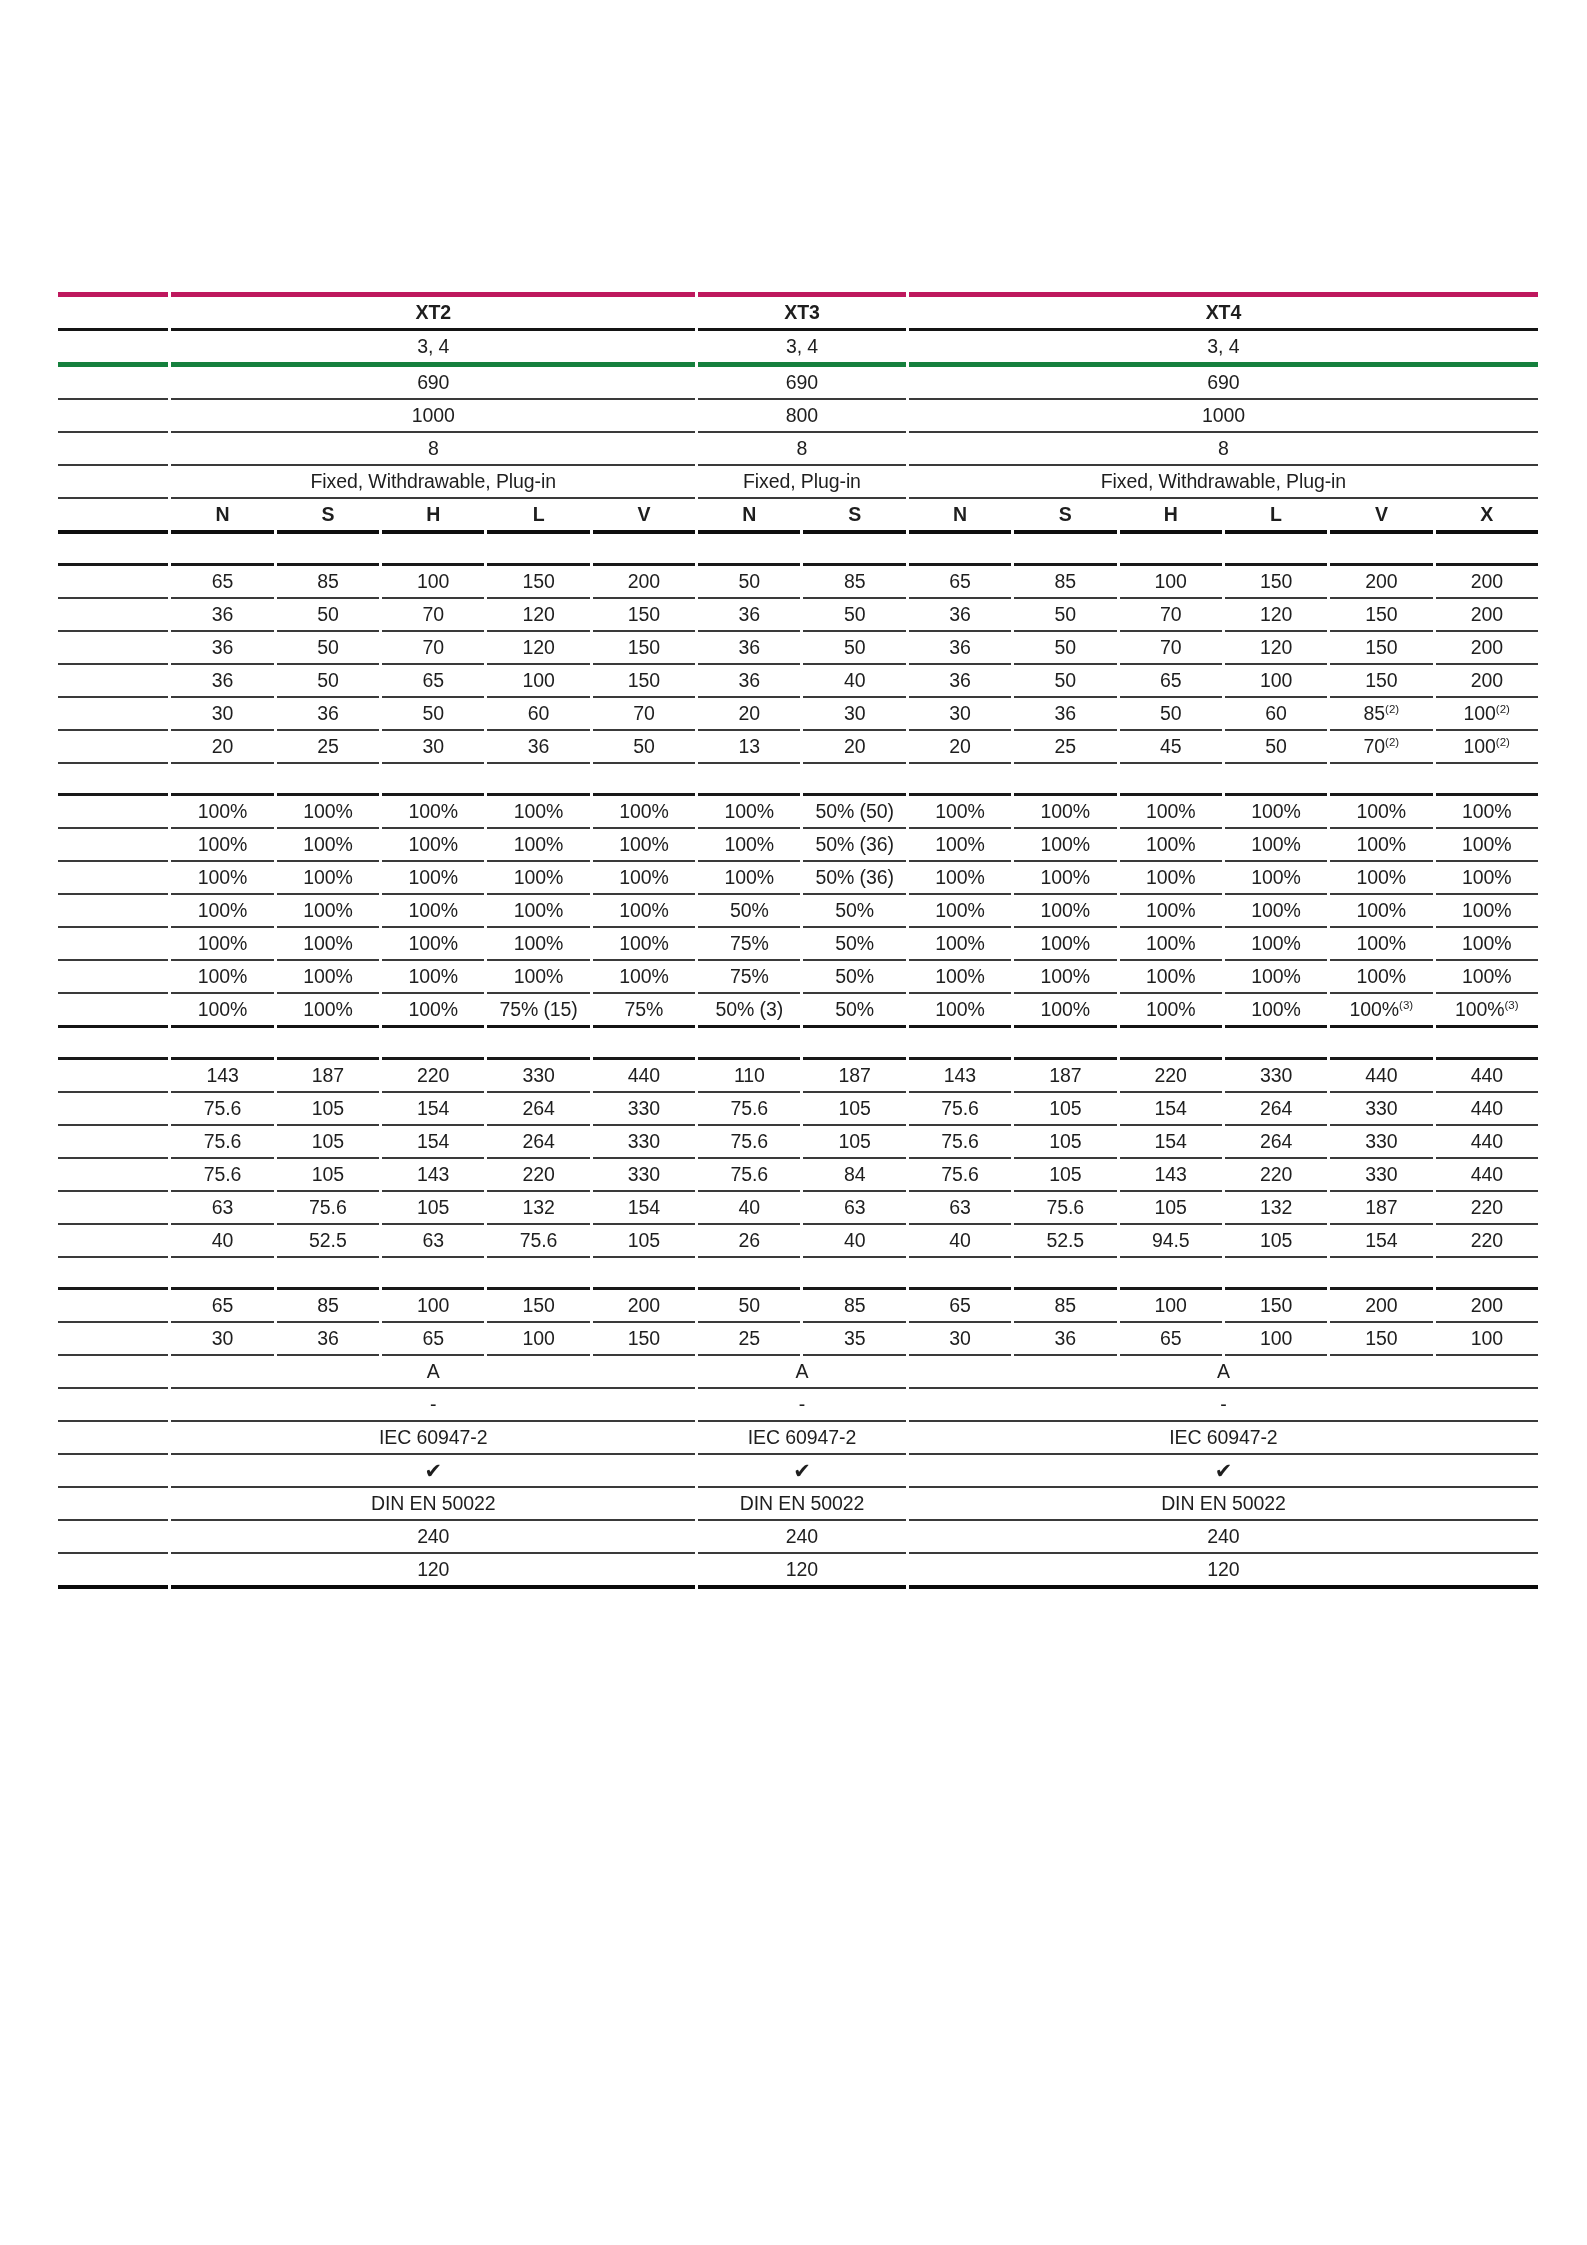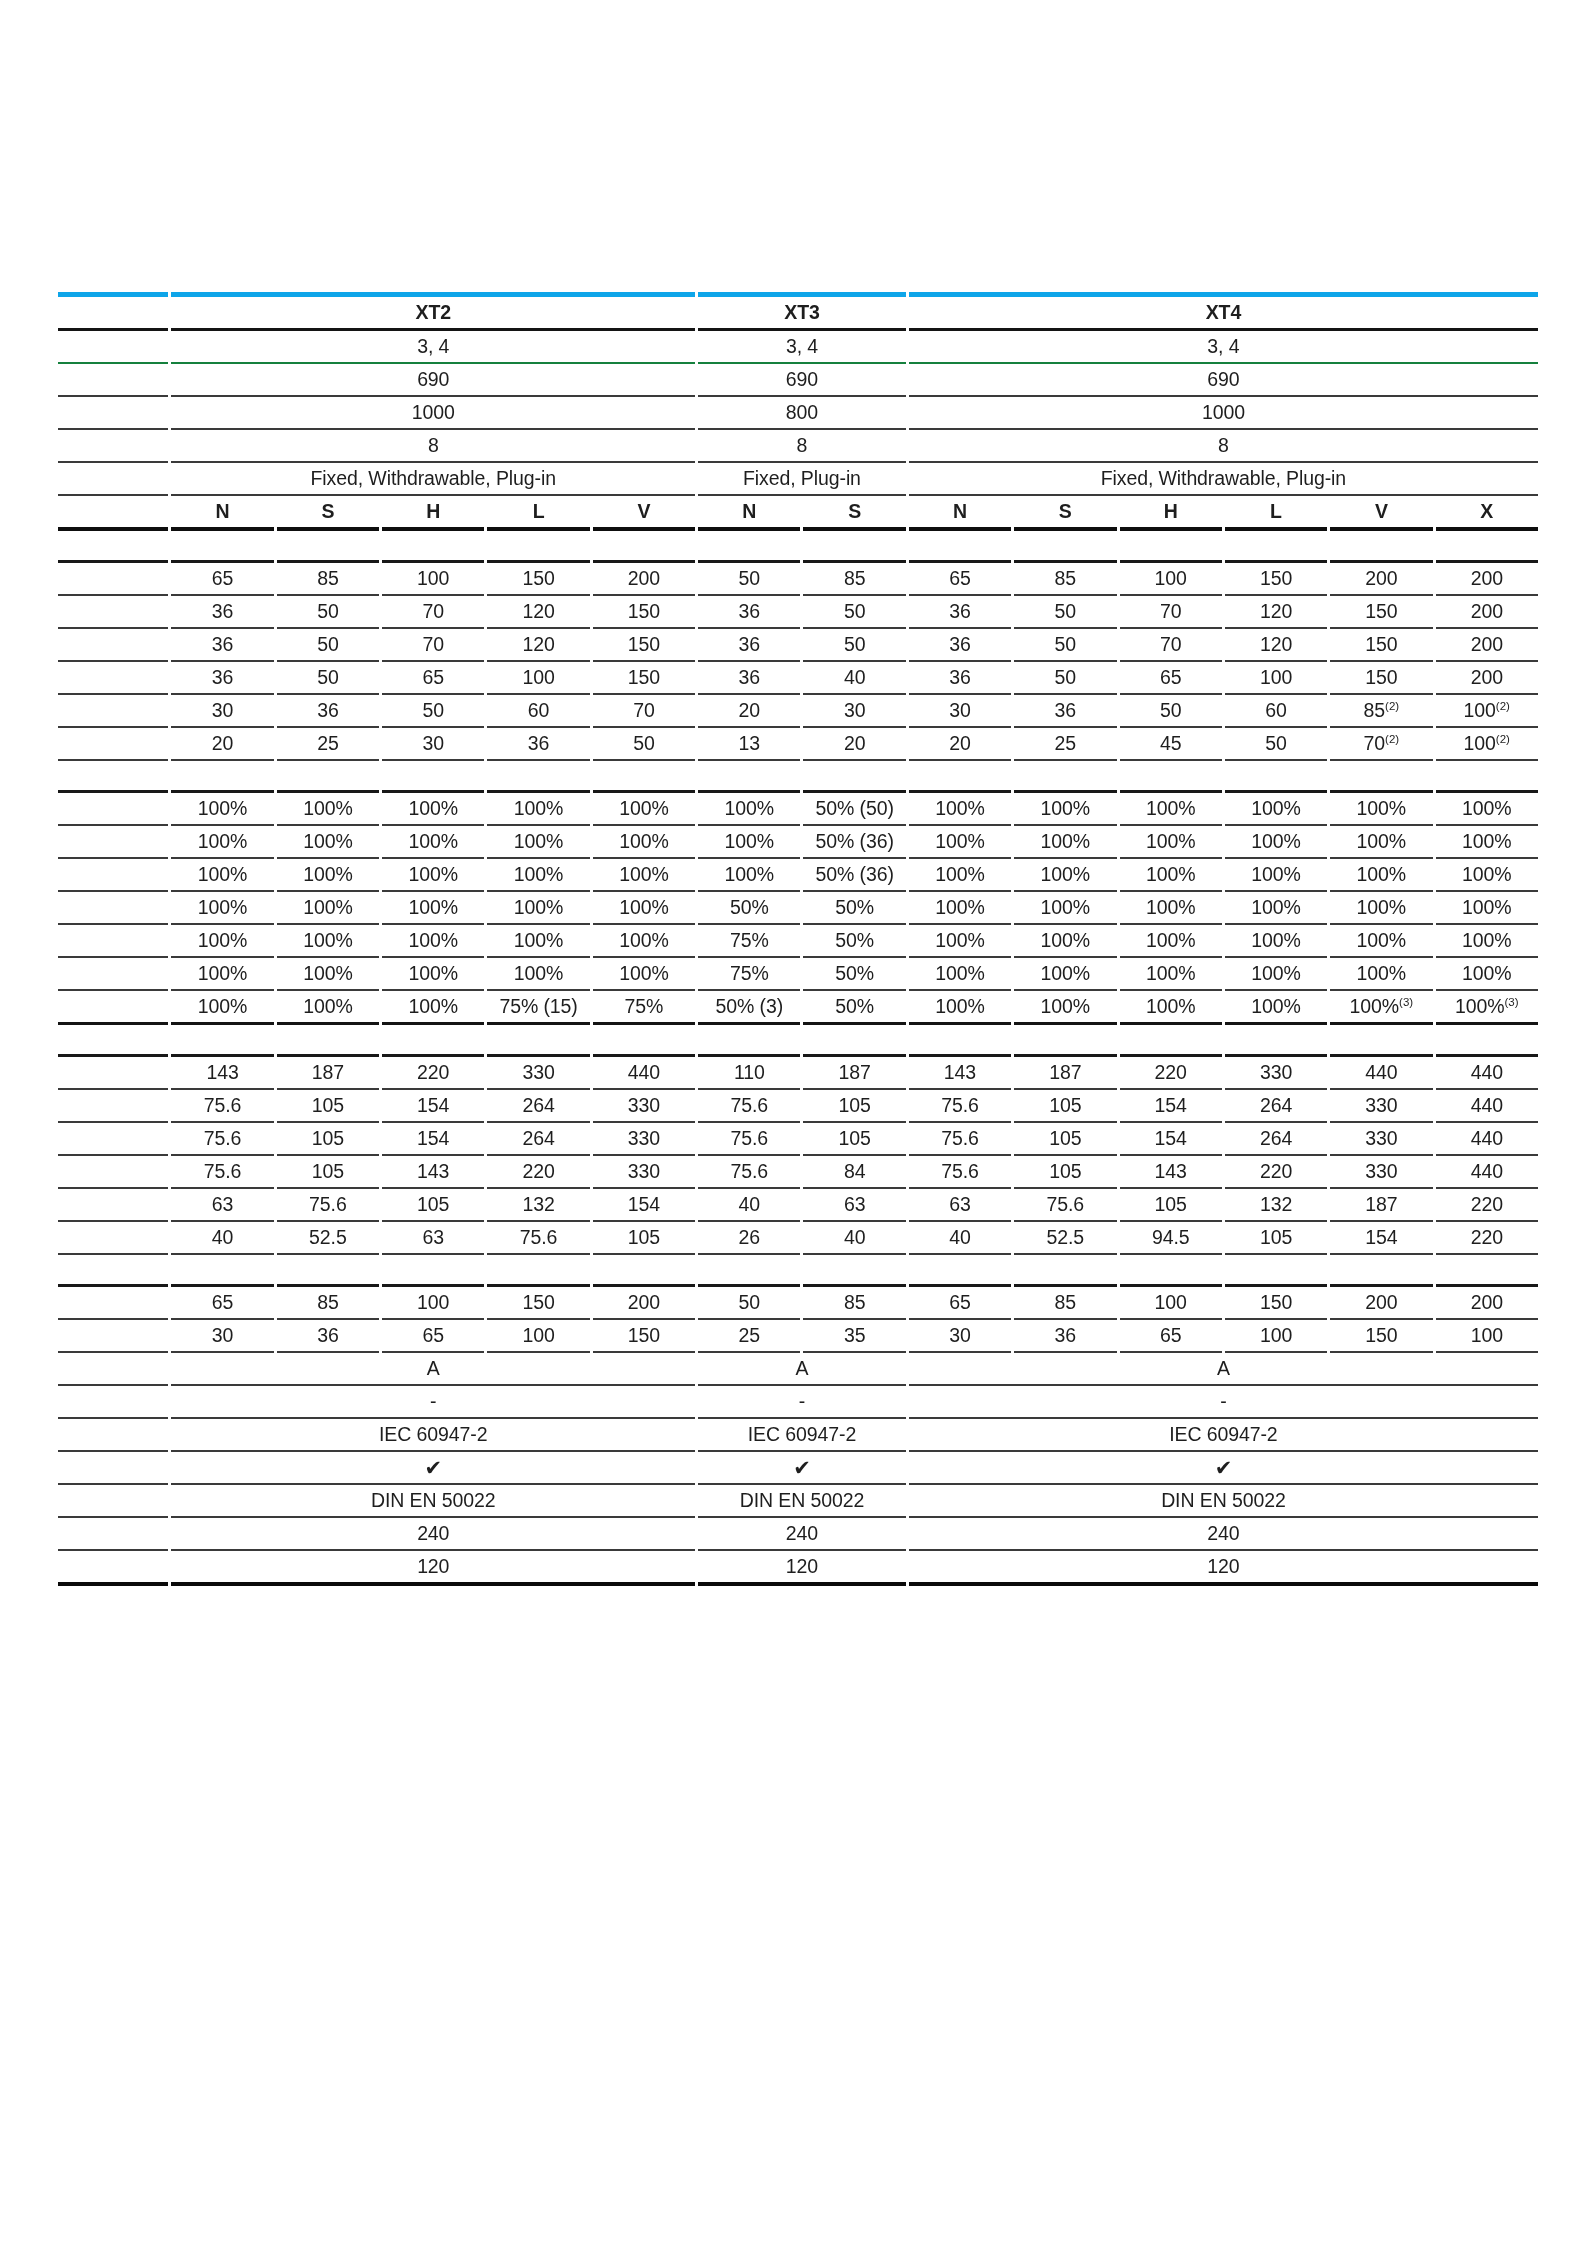--- a/index.html
+++ b/index.html
@@ -32,24 +32,24 @@
     margin: 0;
     text-align: center;
     vertical-align: middle;
     font-size: 19.5px;
     letter-spacing: -0.1px;
     white-space: nowrap;
     color: #1e1e1e;
     border-bottom: 2px solid #3a3a3a;
     overflow: visible;
   }
-  tr.first td      { border-top: 5px solid #0ea5e9; text-align: center; }
+  tr.first td      { border-top: 5px solid #be185d; text-align: center; }
   tr.bb3 td        { border-bottom: 3px solid #141414; }
   tr.bb4 td        { border-bottom: 4px solid #0e0e0e; }
-  tr.lightline td  { border-bottom: 2px solid #15803d; }
+  tr.lightline td  { border-bottom: 5px solid #15803d; }
   tr.sect td       { border-top: 3px solid #181818; }
   tr.last td       { border-bottom: 4px solid #0a0a0a; }
   tr.gap td        { border-bottom: none; height: 29px; }
   tr.bold td       { font-weight: 700; }
   tr.checkmark-row td { font-weight: 700; font-size: 21px; }
 
   sup {
     font-size: 11.5px;
     vertical-align: 7px;
     letter-spacing: 0;

